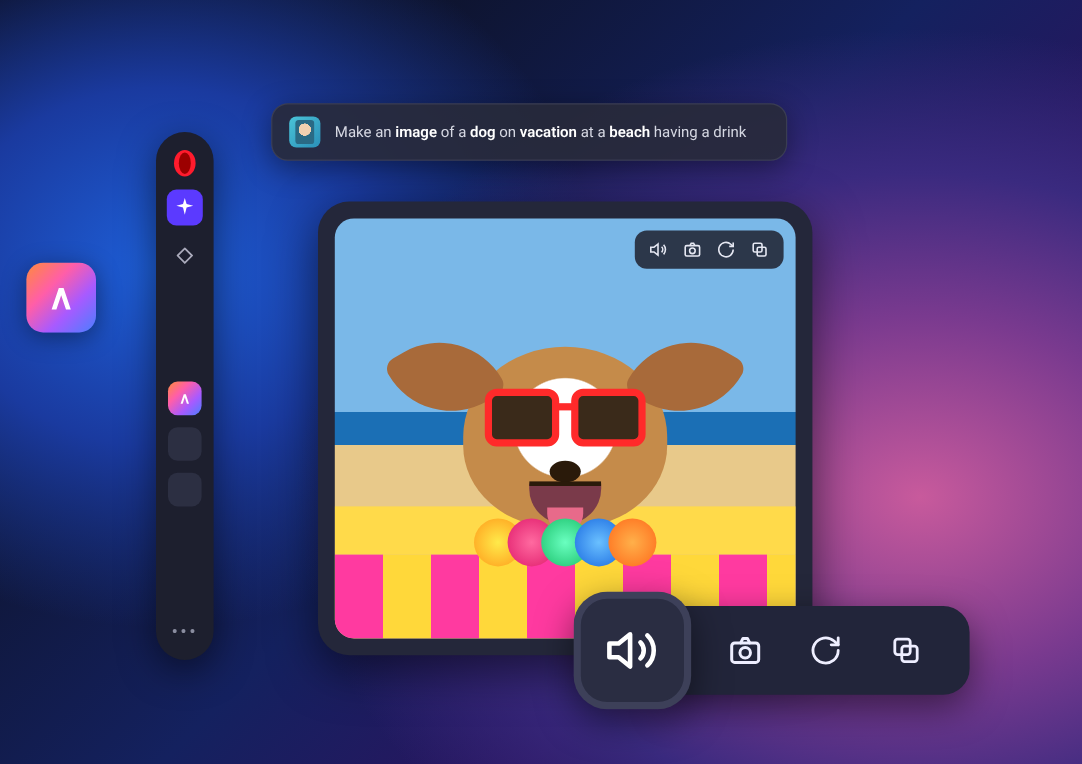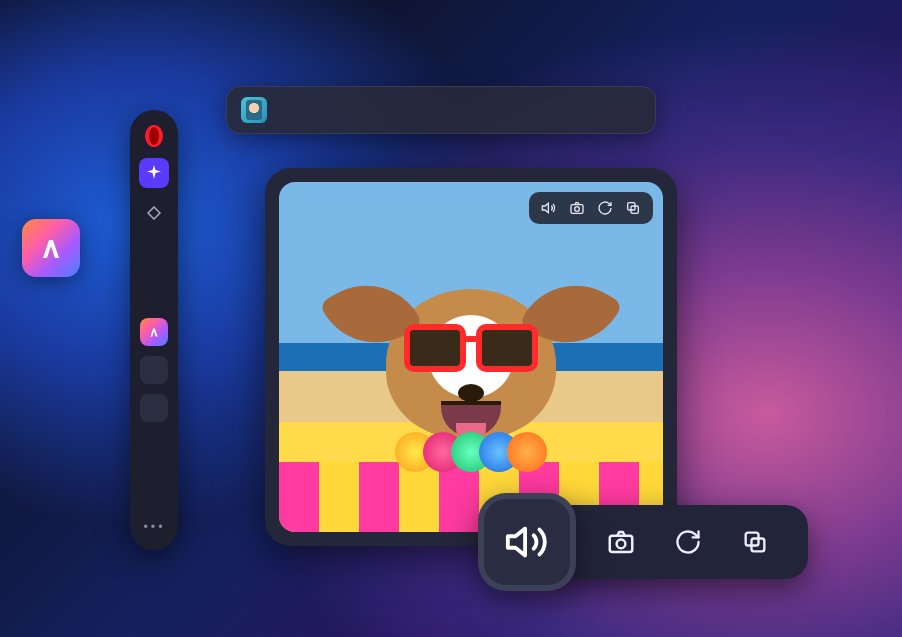--- a/index.html
+++ b/index.html
@@ -213,20 +213,23 @@
         </svg>
     </div>
     <div class="sidebar-chip"></div>
     <div class="sidebar-chip"></div>
   </div>
   <div class="sidebar-bottom">•••</div>
 </div>
 
 <div class="prompt-bar">
   <div class="prompt-avatar"></div>
+  <div class="prompt-text">
+    <span>Make an </span><span class="kw">image</span><span> of a </span><span class="kw">dog</span><span> on </span><span class="kw">vacation</span><span> at a </span><span class="kw">beach</span><span> having a drink</span>
+  </div>
 </div>
 
 <div class="image-card">
   <div class="image-area" aria-label="Dog wearing red sunglasses and a flower lei on a beach">
     <div class="towel"></div>
     <div class="dog">
       <div class="dog-head">
         <div class="dog-ear left"></div>
         <div class="dog-ear right"></div>
         <div class="sunglasses">

